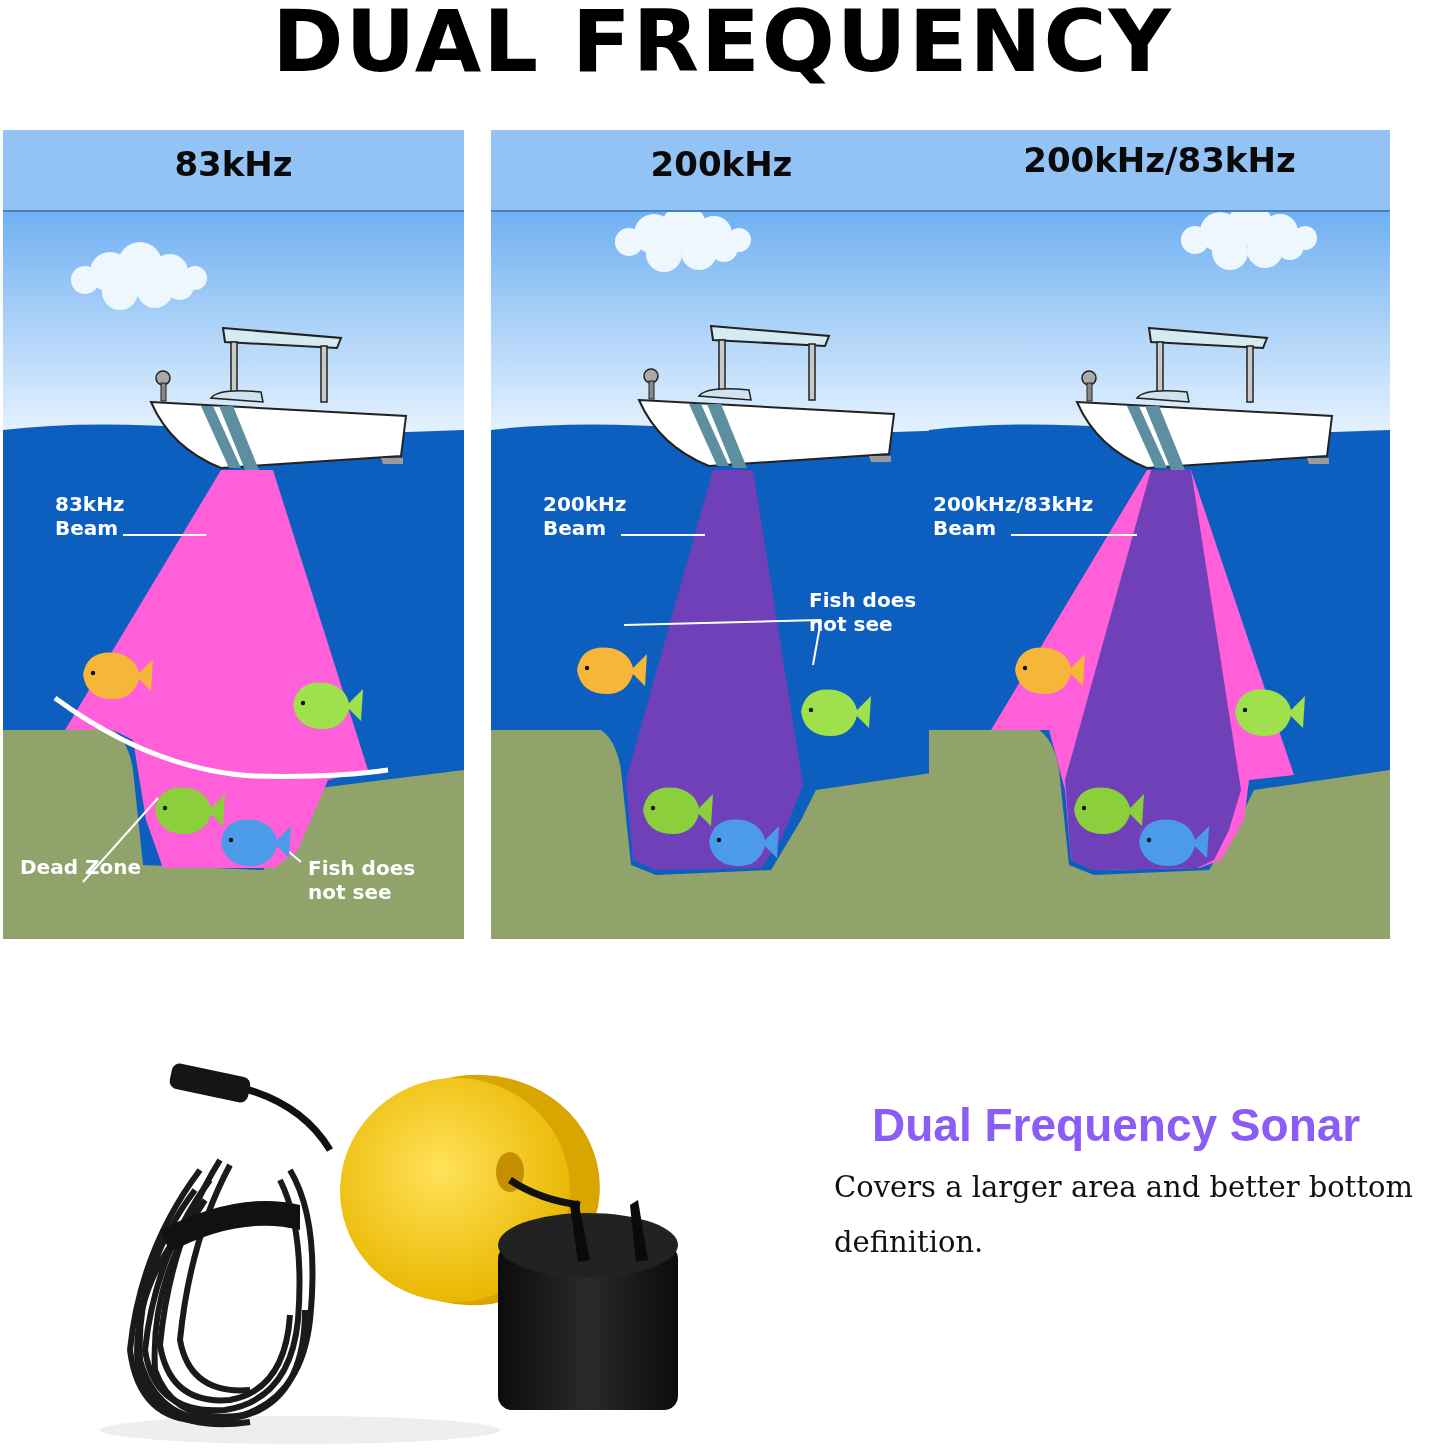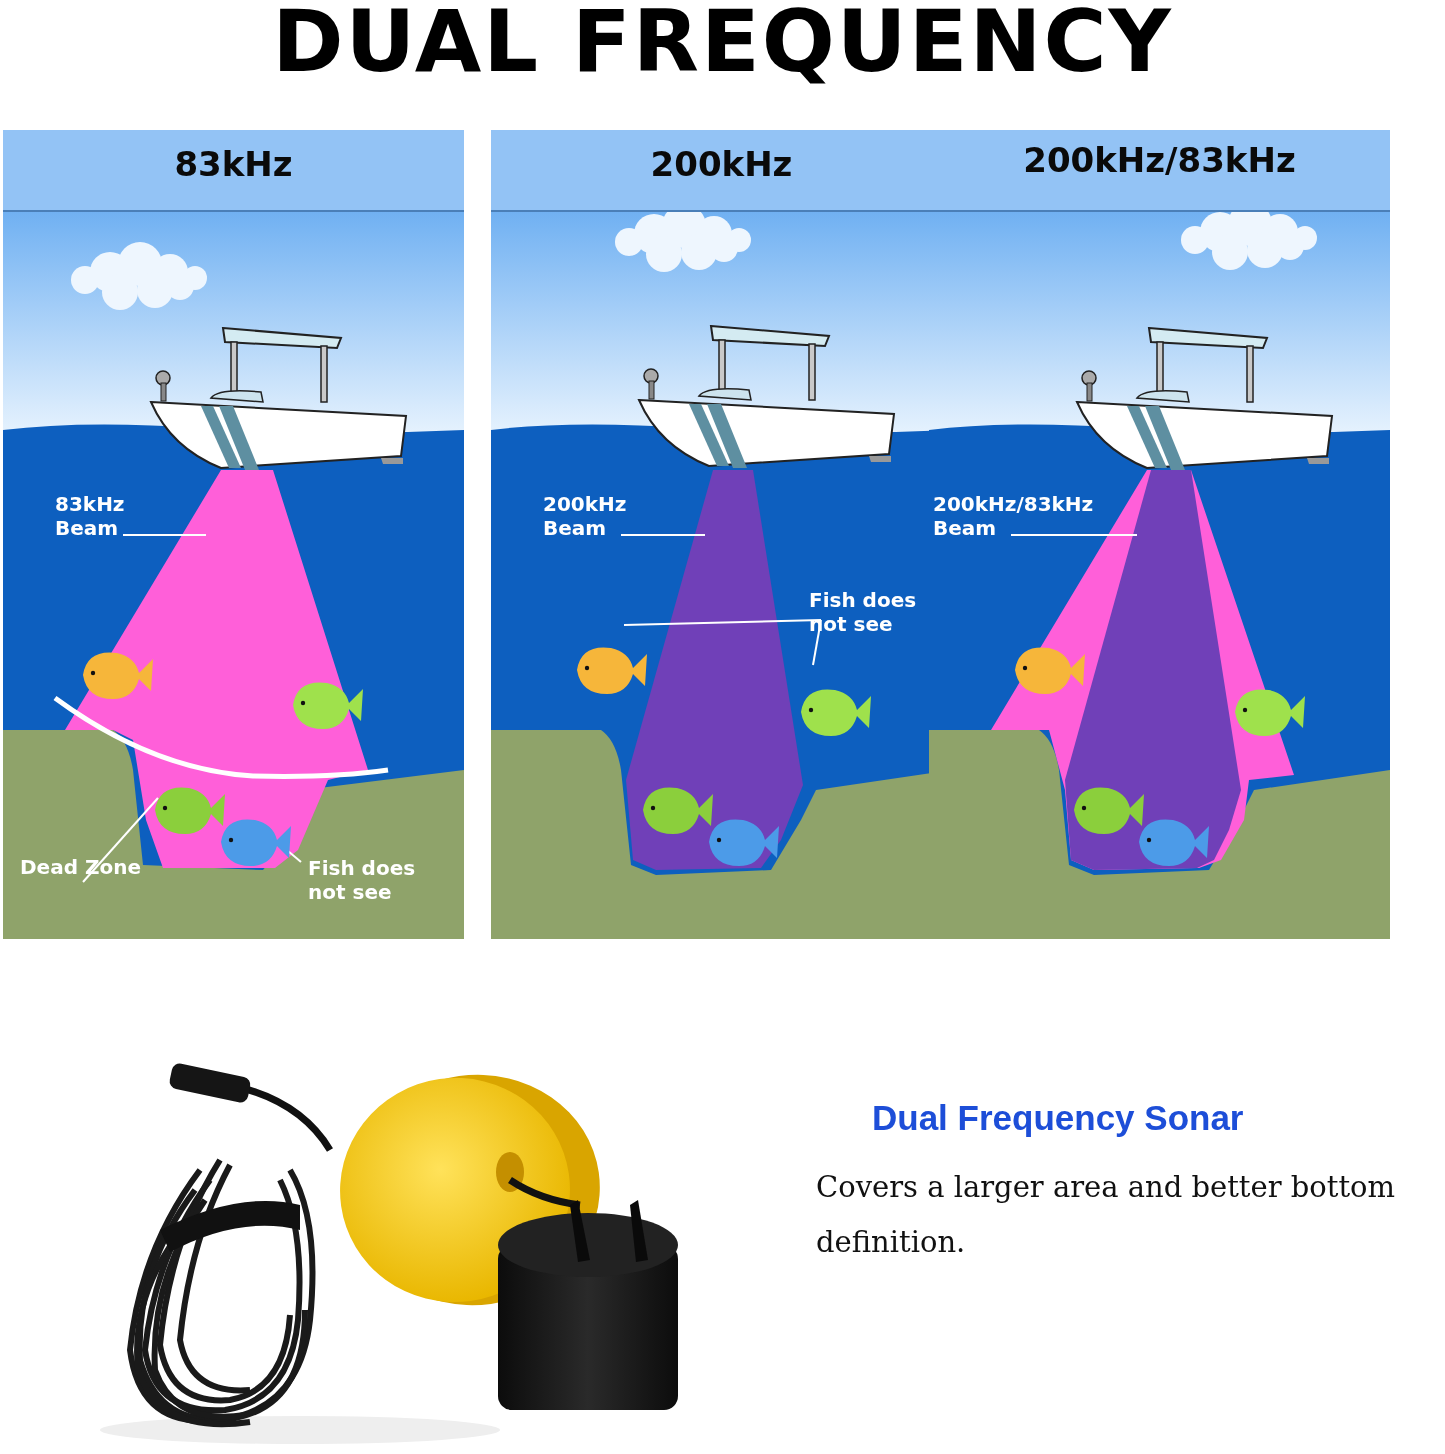--- a/index.html
+++ b/index.html
@@ -4,22 +4,22 @@
 <style>
   html, body { margin: 0; padding: 0; background: #ffffff; }
   body { width: 1445px; height: 1454px; position: relative; overflow: hidden; font-family: "Liberation Sans", sans-serif; }
   .main-title { position: absolute; left: 0; top: 0; width: 1445px; text-align: center; font-family: "DejaVu Sans", sans-serif; font-weight: 900; font-size: 86px; letter-spacing: 2px; line-height: 86px; top: -2px; color: #000; }
   .panel { position: absolute; top: 130px; width: 461px; height: 809px; overflow: hidden; }
   .panel svg.scene { position: absolute; left: 0; top: 0; width: 461px; height: 809px; }
   .panel-header { position: absolute; left: 0; top: 0; width: 461px; height: 80px; background: #93c3f5; border-bottom: 2px solid #4a7fb8; }
   .panel-title { position: absolute; left: 0; top: 14px; width: 461px; text-align: center; font-family: "DejaVu Sans", sans-serif; font-weight: 700; font-size: 34px; color: #0a0a0a; }
   .lbl { position: absolute; color: #ffffff; font-family: "DejaVu Sans", sans-serif; font-weight: 700; font-size: 20px; line-height: 24px; white-space: pre; }
   .product { position: absolute; left: 100px; top: 990px; width: 600px; height: 464px; }
-  .product-title { position: absolute; left: 872px; top: 1098px; font-family: "Liberation Sans", sans-serif; font-weight: 700; font-size: 35px; color: #1d4ed8; }
-  .product-desc { position: absolute; left: 816px; top: 1160px; width: 580px; font-family: "DejaVu Serif", serif; font-size: 29px; line-height: 55px; color: #111; }
+  .product-title { position: absolute; left: 872px; top: 1098px; font-family: "Liberation Sans", sans-serif; font-weight: 700; font-size: 46px; color: #8b5cf6; }
+  .product-desc { position: absolute; left: 834px; top: 1160px; width: 580px; font-family: "DejaVu Serif", serif; font-size: 29px; line-height: 55px; color: #111; }
 </style>
 </head>
 <body>
 
 <div class="main-title">DUAL FREQUENCY</div>
 
 <svg width="0" height="0" style="position:absolute">
   <defs>
     <linearGradient id="skyGrad" x1="0" y1="0" x2="0" y2="1">
       <stop offset="0" stop-color="#6fb0f2"></stop>

